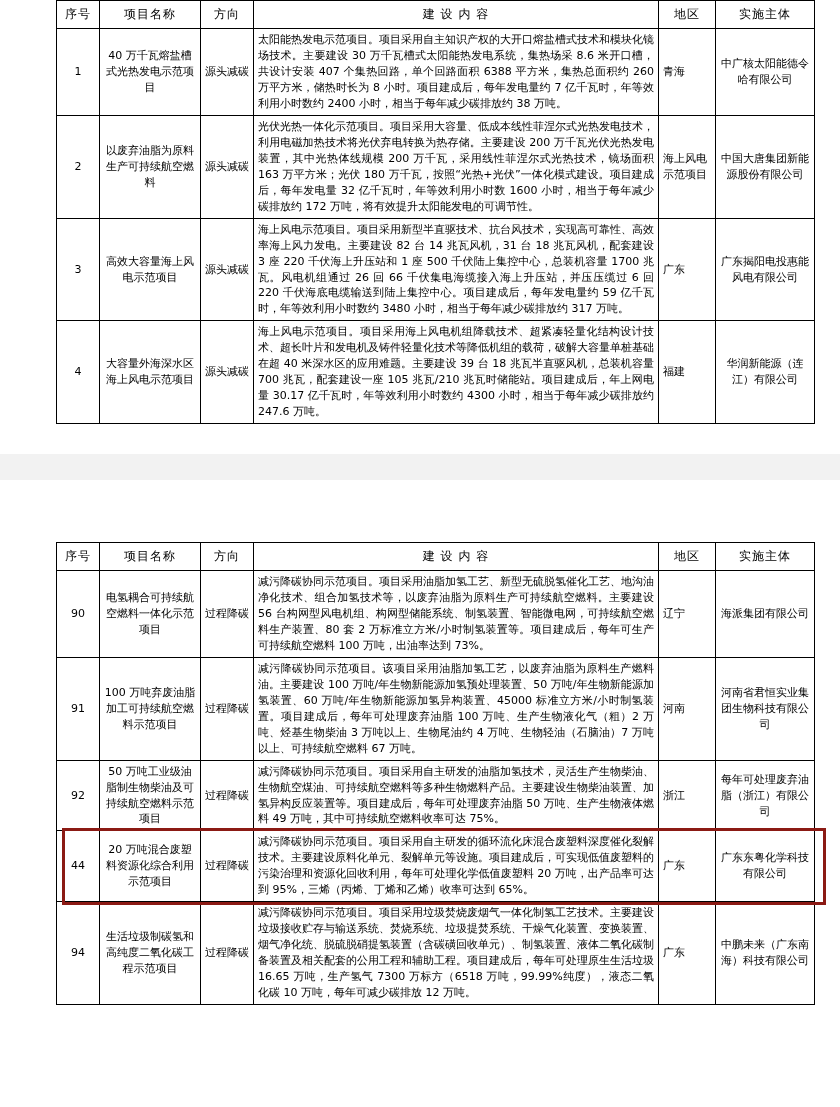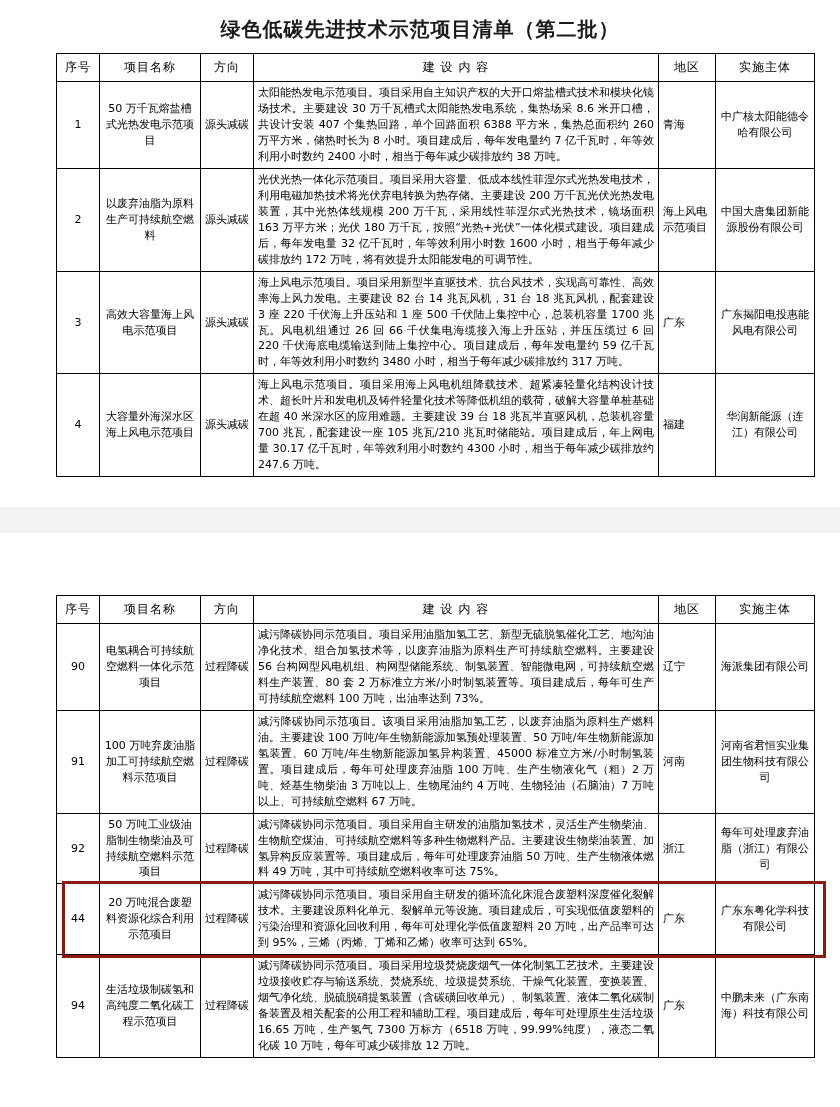--- a/index.html
+++ b/index.html
@@ -72,38 +72,37 @@
     pointer-events: none;
     box-sizing: border-box;
   }
   .bottom-pad { height: 22px; }
 </style>
 </head>
 <body>
 
 <div class="page">
 
-  <div class="doc-title">绿色低碳先进技术示范项目清单（第二批）</div>
 
   <div class="table-wrap">
     <table class="lst">
       <thead>
         <tr>
           <th class="col-no">序号</th>
           <th class="col-name">项目名称</th>
           <th class="col-dir">方向</th>
           <th class="col-desc">建 设 内 容</th>
           <th class="col-reg">地区</th>
           <th class="col-owner">实施主体</th>
         </tr>
       </thead>
       <tbody>
         <tr>
           <td class="col-no">1</td>
-          <td class="col-name">50 万千瓦熔盐槽式光热发电示范项目</td>
+          <td class="col-name">40 万千瓦熔盐槽式光热发电示范项目</td>
           <td class="col-dir">源头减碳</td>
           <td class="col-desc">太阳能热发电示范项目。项目采用自主知识产权的大开口熔盐槽式技术和模块化镜场技术。主要建设 30 万千瓦槽式太阳能热发电系统，集热场采 8.6 米开口槽，共设计安装 407 个集热回路，单个回路面积 6388 平方米，集热总面积约 260 万平方米，储热时长为 8 小时。项目建成后，每年发电量约 7 亿千瓦时，年等效利用小时数约 2400 小时，相当于每年减少碳排放约 38 万吨。</td>
           <td class="col-reg">青海</td>
           <td class="col-owner">中广核太阳能德令哈有限公司</td>
         </tr>
         <tr>
           <td class="col-no">2</td>
           <td class="col-name">以废弃油脂为原料生产可持续航空燃料</td>
           <td class="col-dir">源头减碳</td>
           <td class="col-desc">光伏光热一体化示范项目。项目采用大容量、低成本线性菲涅尔式光热发电技术，利用电磁加热技术将光伏弃电转换为热存储。主要建设 200 万千瓦光伏光热发电装置，其中光热体线规模 200 万千瓦，采用线性菲涅尔式光热技术，镜场面积 163 万平方米；光伏 180 万千瓦，按照“光热+光伏”一体化模式建设。项目建成后，每年发电量 32 亿千瓦时，年等效利用小时数 1600 小时，相当于每年减少碳排放约 172 万吨，将有效提升太阳能发电的可调节性。</td>

